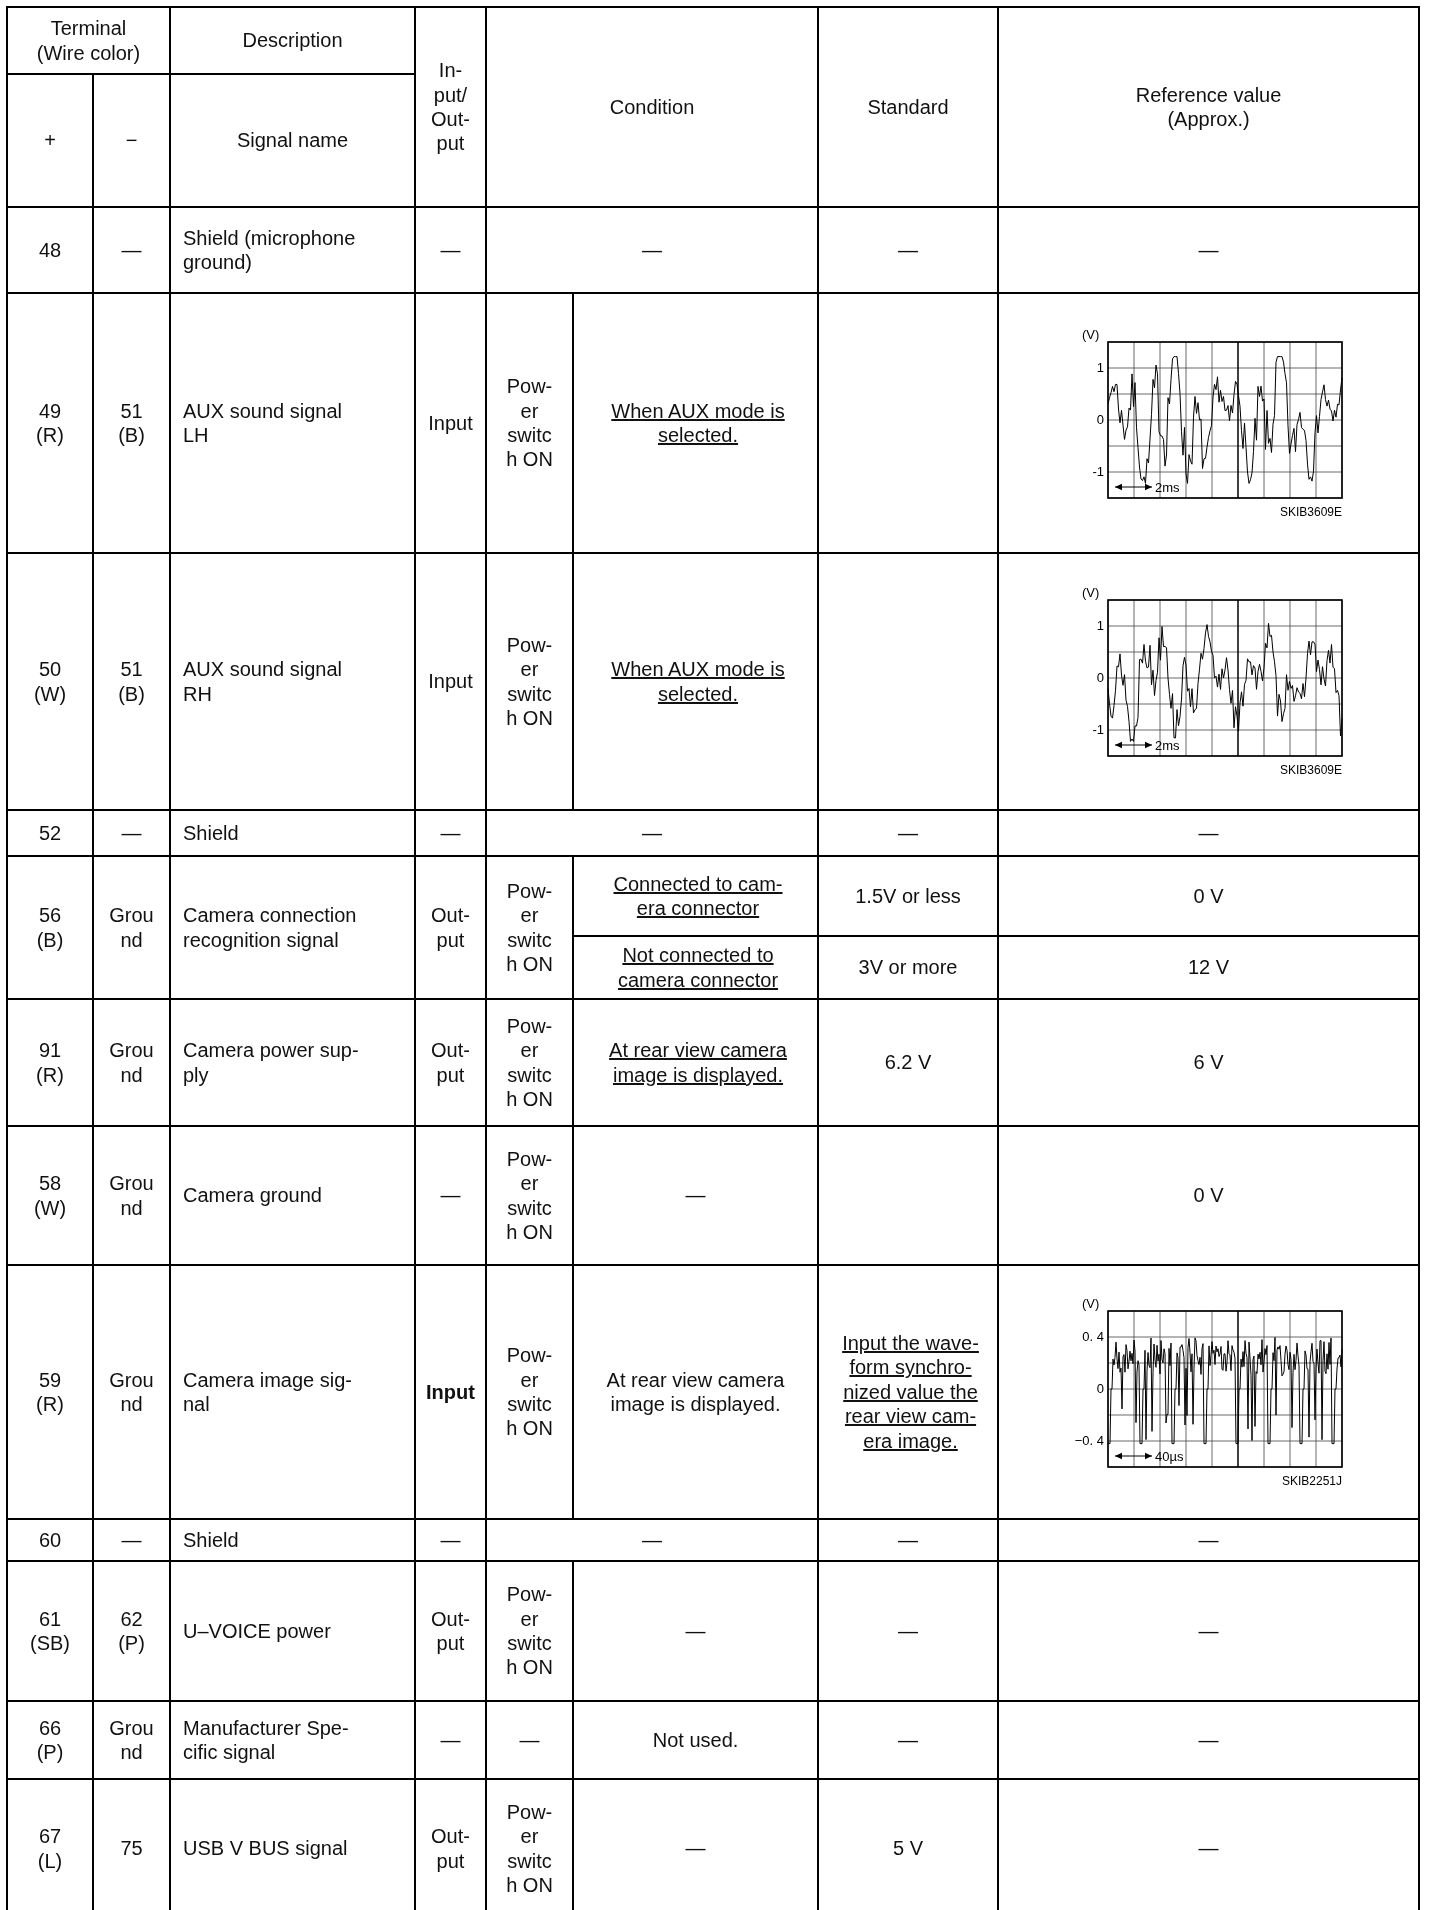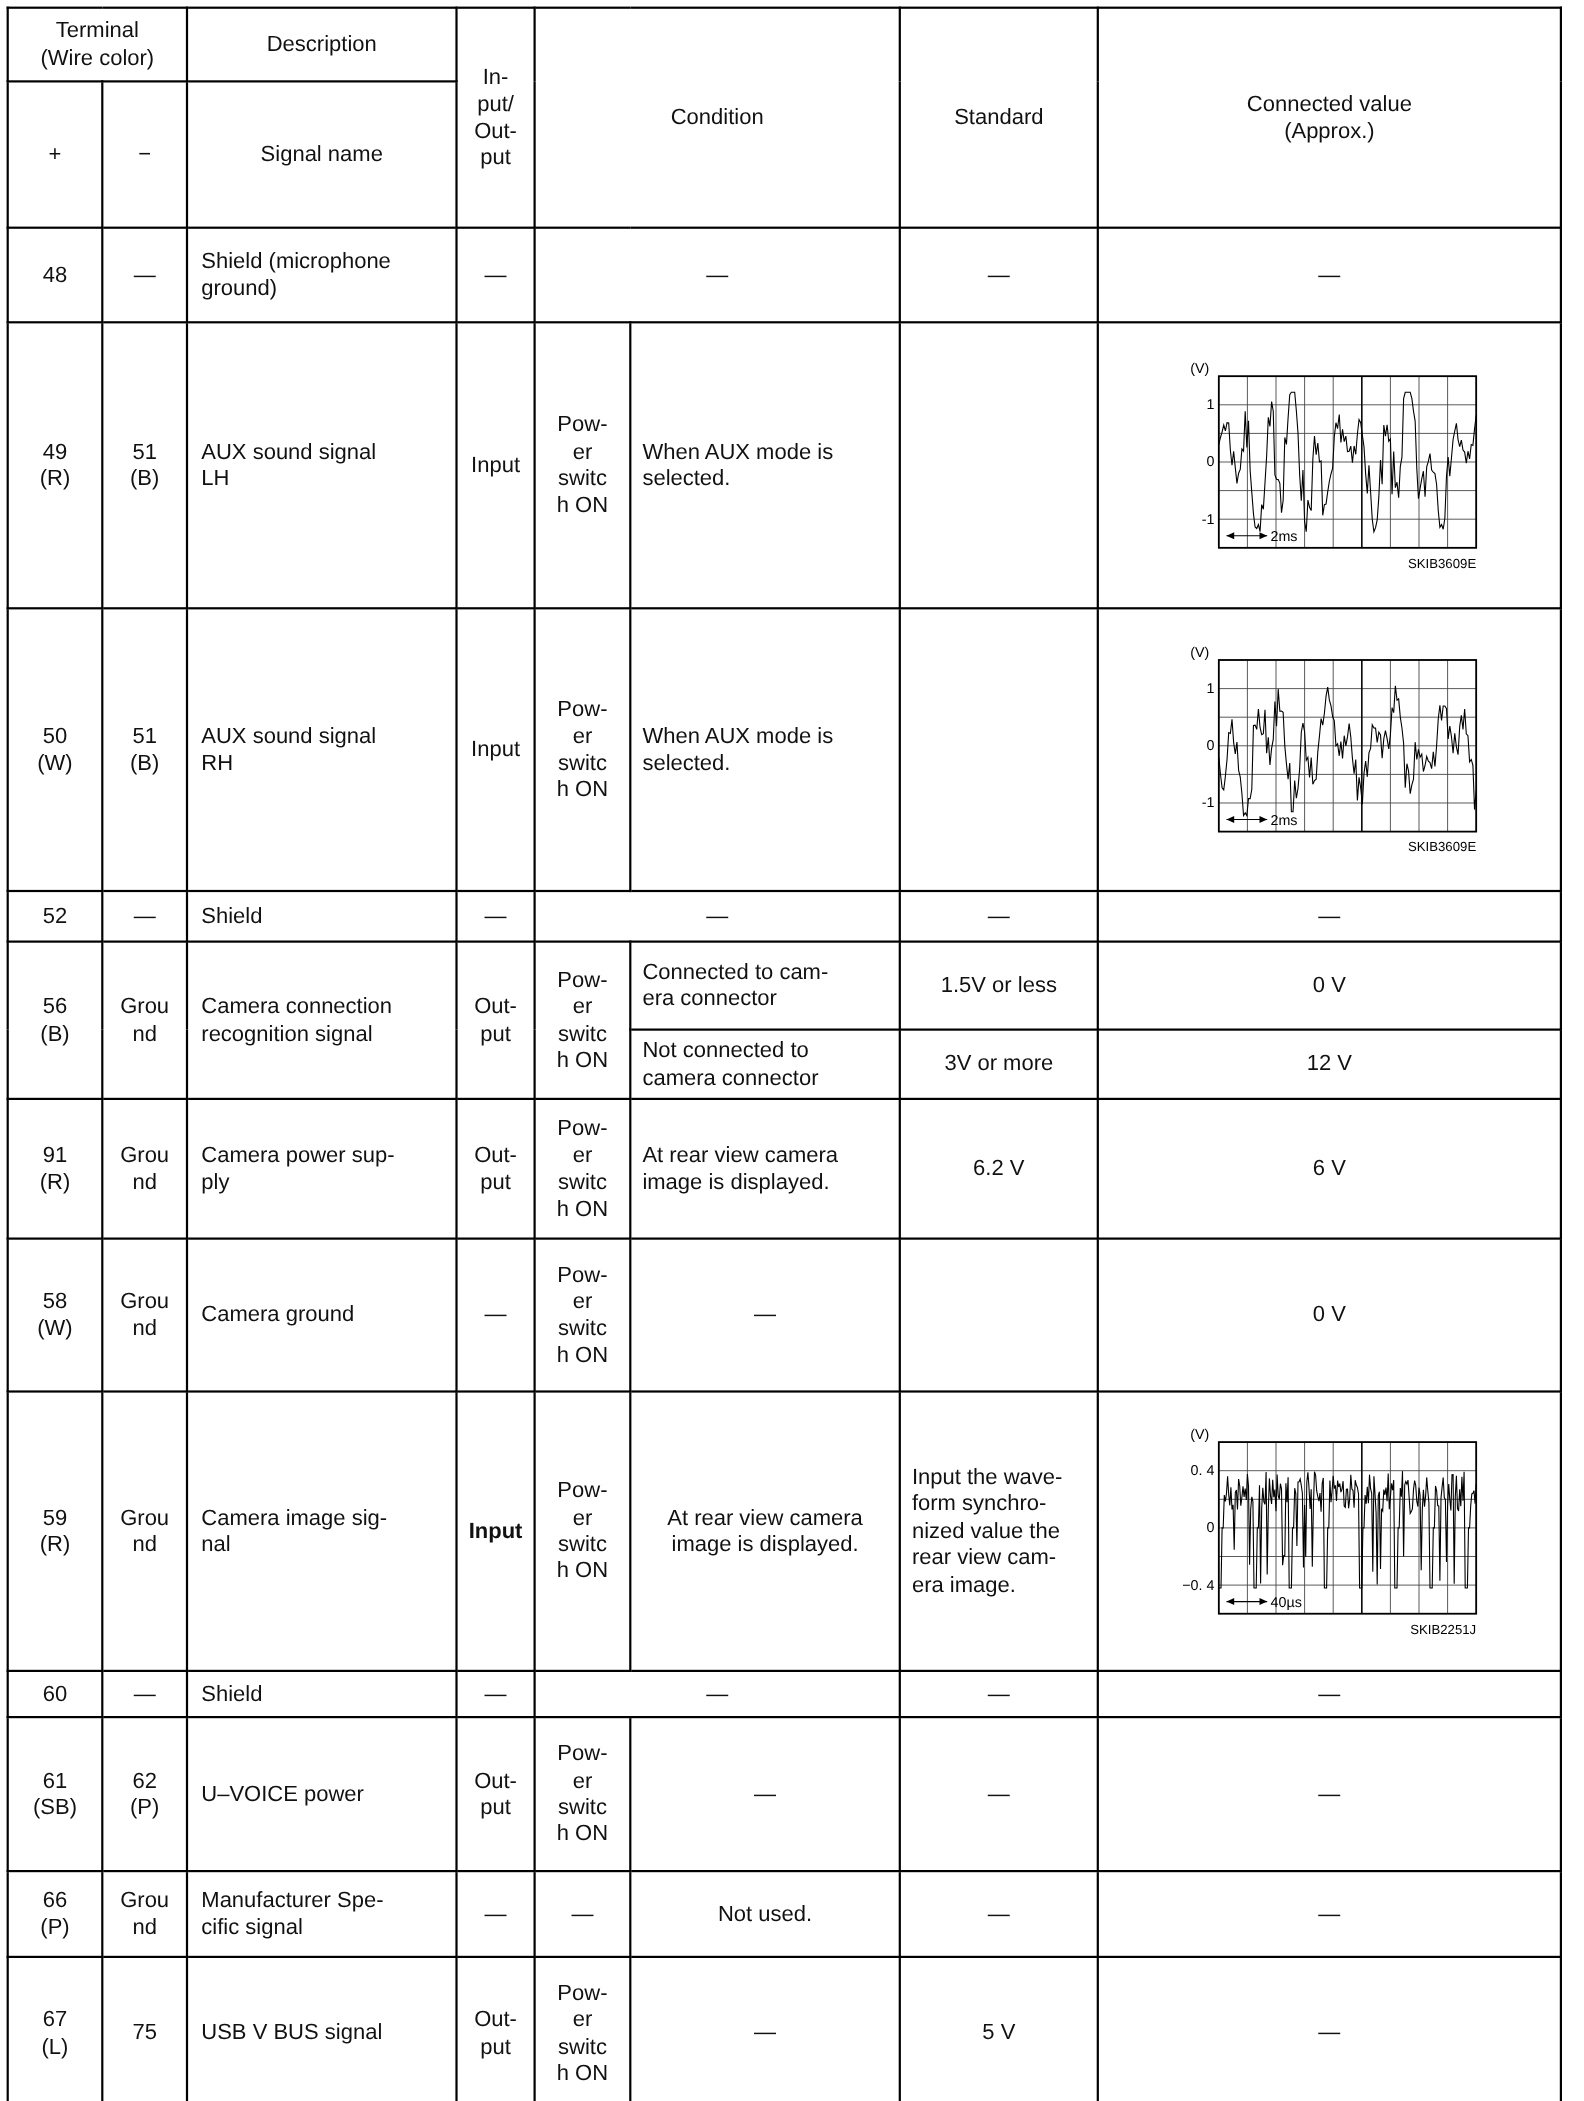--- a/index.html
+++ b/index.html
@@ -13,21 +13,21 @@
     border-collapse:collapse;table-layout:fixed;width:1412px;
     border:2px solid #000;
   }
   .sig-table th,.sig-table td{
     border:2px solid #000;
     text-align:center;vertical-align:middle;
     white-space:pre-line;
     font-size:20px;line-height:1.22;font-weight:400;
     padding:3px 5px;
   }
-  .sig-table .left{text-align:left;padding-left:10px;}
+  .sig-table .left{text-align:center;padding-left:10px;text-decoration:underline;}
   .sig-table .sig{text-align:left;padding-left:12px;margin-left:40px;}
   .sig-table .bold{font-weight:700;}
   .wf-cell{padding:4px 0;}
   .wf{display:flex;justify-content:center;align-items:center;}
   .wf-t{font-size:13px;font-family:"Liberation Sans",sans-serif;}
   .wf-code{font-size:12px;font-family:"Liberation Sans",sans-serif;}
   .bottom-bar{width:1412px;height:5px;background:#000;margin-top:4px;}
 </style>
 </head>
 <body>
@@ -48,21 +48,21 @@
       <tr style="height:67px">
         <th colspan="2">Terminal
 (Wire color)</th>
         <th>Description</th>
         <th rowspan="2">In-
 put/
 Out-
 put</th>
         <th rowspan="2" colspan="2">Condition</th>
         <th rowspan="2">Standard</th>
-        <th rowspan="2">Connected value
+        <th rowspan="2">Reference value
 (Approx.)</th>
       </tr>
       <tr style="height:133px">
         <th>+</th>
         <th>−</th>
         <th>Signal name</th>
       </tr>
     </thead>
     <tbody>
 

